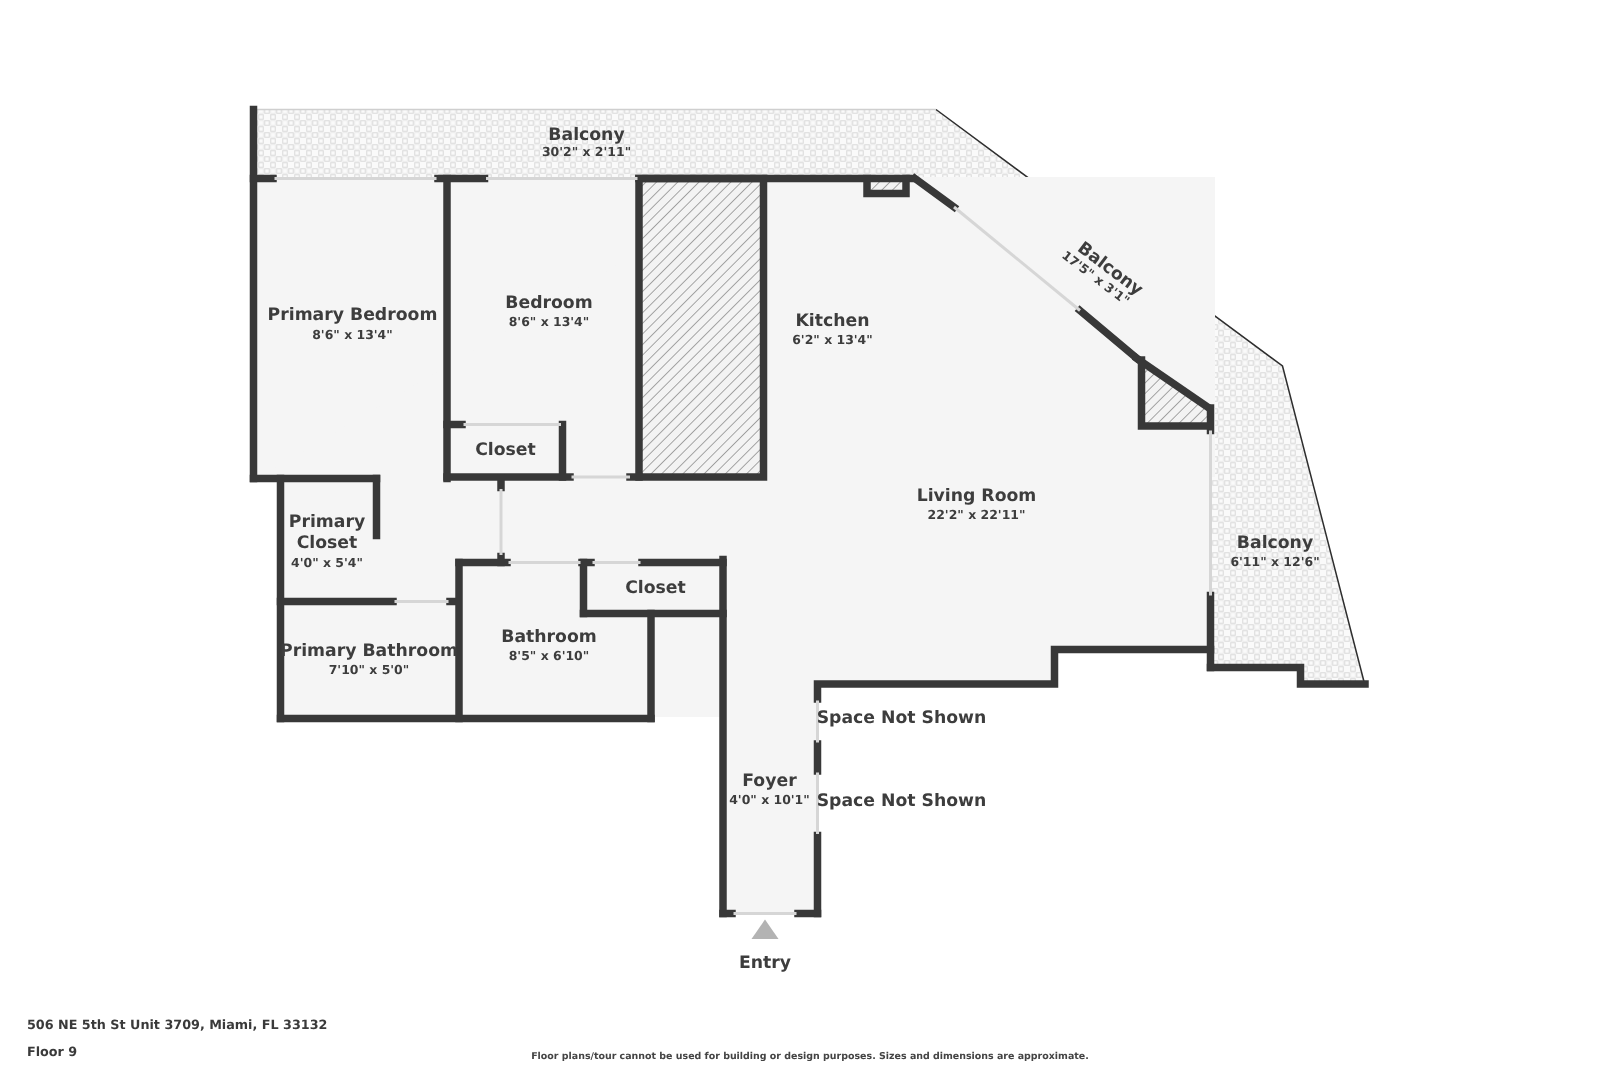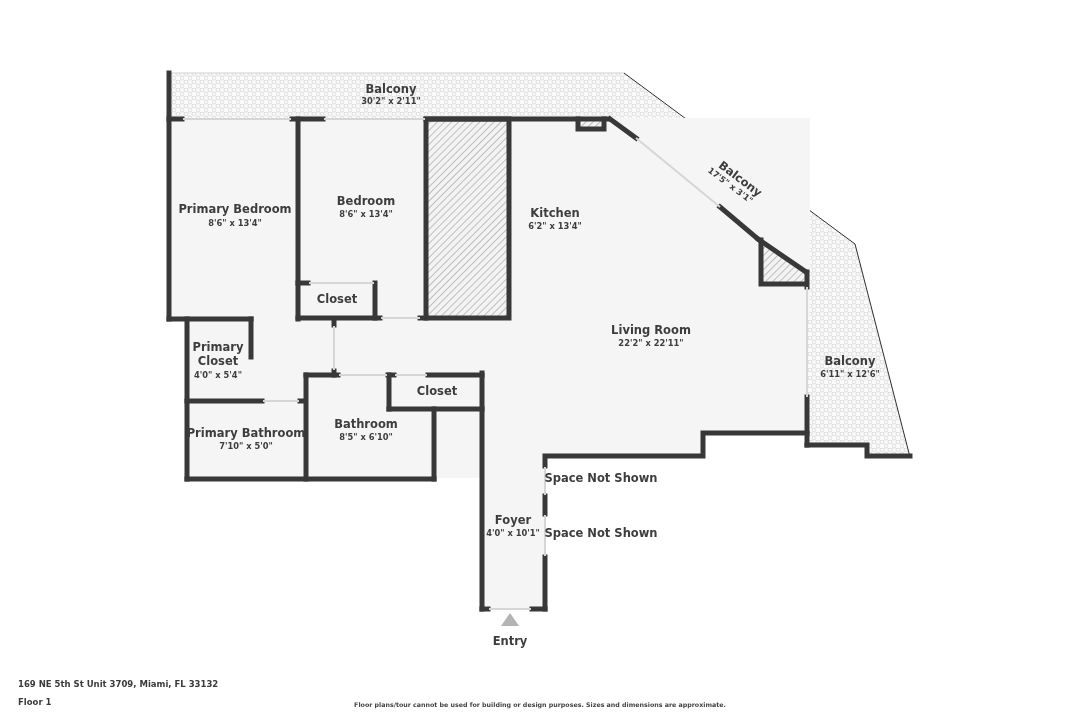--- a/index.html
+++ b/index.html
@@ -163,15 +163,15 @@
     <text class="room-name" x="513" y="524">Foyer</text>
     <text class="room-dim" x="513" y="536">4'0" x 10'1"</text>
 
     <text class="room-name" x="601" y="482">Space Not Shown</text>
     <text class="room-name" x="601" y="537">Space Not Shown</text>
 
     <text class="room-name" x="510" y="645">Entry</text>
   </g>
 </svg>
 
-<div class="footer-address">169 NE 5th St Unit 3709, Miami, FL 33132</div>
-<div class="footer-floor">Floor 1</div>
+<div class="footer-address">506 NE 5th St Unit 3709, Miami, FL 33132</div>
+<div class="footer-floor">Floor 9</div>
 <div class="footer-disclaimer">Floor plans/tour cannot be used for building or design purposes. Sizes and dimensions are approximate.</div>
 
 </body></html>

